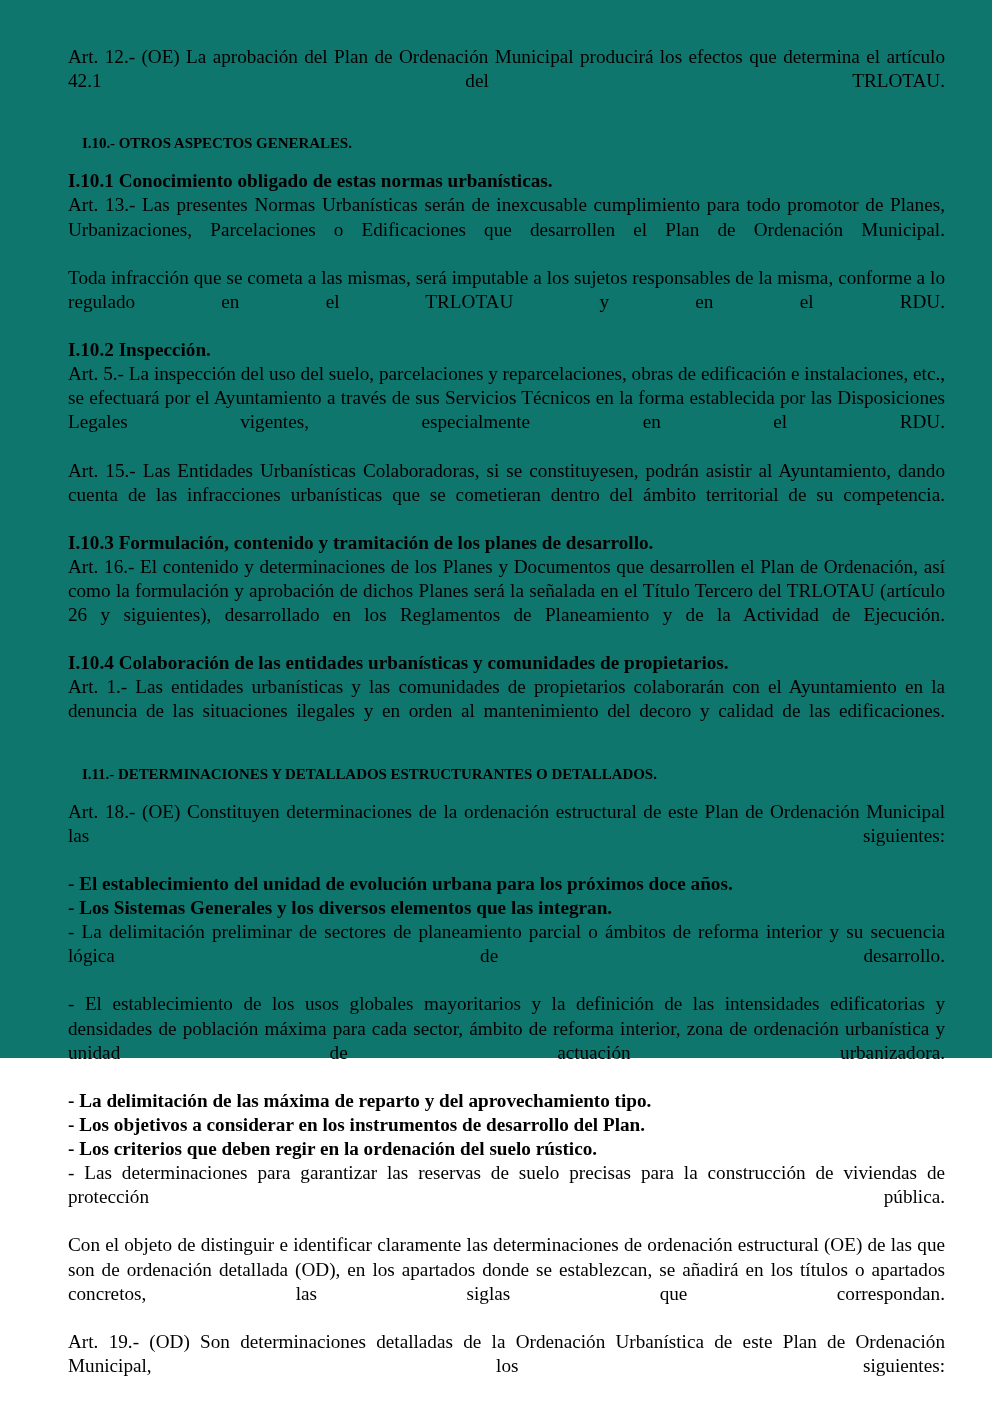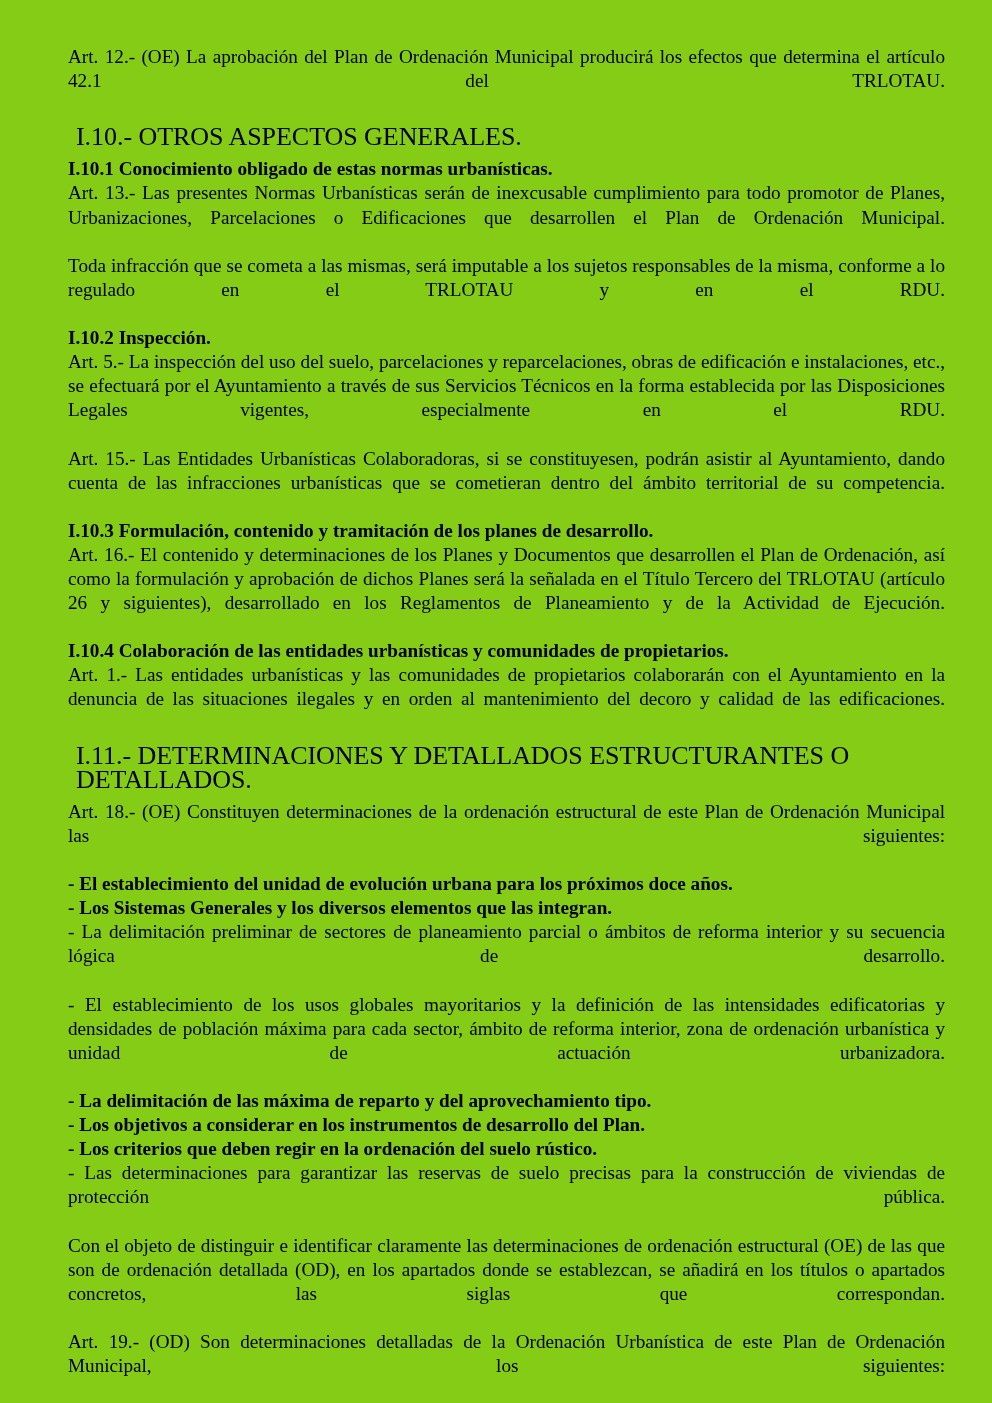--- a/index.html
+++ b/index.html
@@ -10,43 +10,43 @@
   body {
     width: 992px;
     height: 1403px;
     font-family: "Liberation Serif", "DejaVu Serif", serif;
     color: #000000;
     overflow: hidden;
   }
   .page {
     box-sizing: border-box;
     width: 992px;
-    height: 1403px;
+    height: 1058px;
     padding: 45px 47px 0 68px;
-    background: #84cc16;
+    background: #0f766e;
   }
   .doc-body {
     width: 877px;
   }
   p.para {
     margin: 0;
     padding: 0;
     font-size: 19.2px;
     line-height: 24.1px;
     text-align: justify;
     text-justify: inter-word;
     hyphens: none;
     -webkit-hyphens: none;
   }
   p.heading {
-    margin: 8px;
+    margin: 14px;
     padding: 0;
-    font-size: 26px;
+    font-size: 15px;
     line-height: 24.1px;
-    font-weight: normal;
+    font-weight: bold;
     text-align: left;
     letter-spacing: -0.05px;
   }
   
   p.para::after {
     content: "";
     display: inline-block;
     width: 100%;
   }
   p.nojust {

